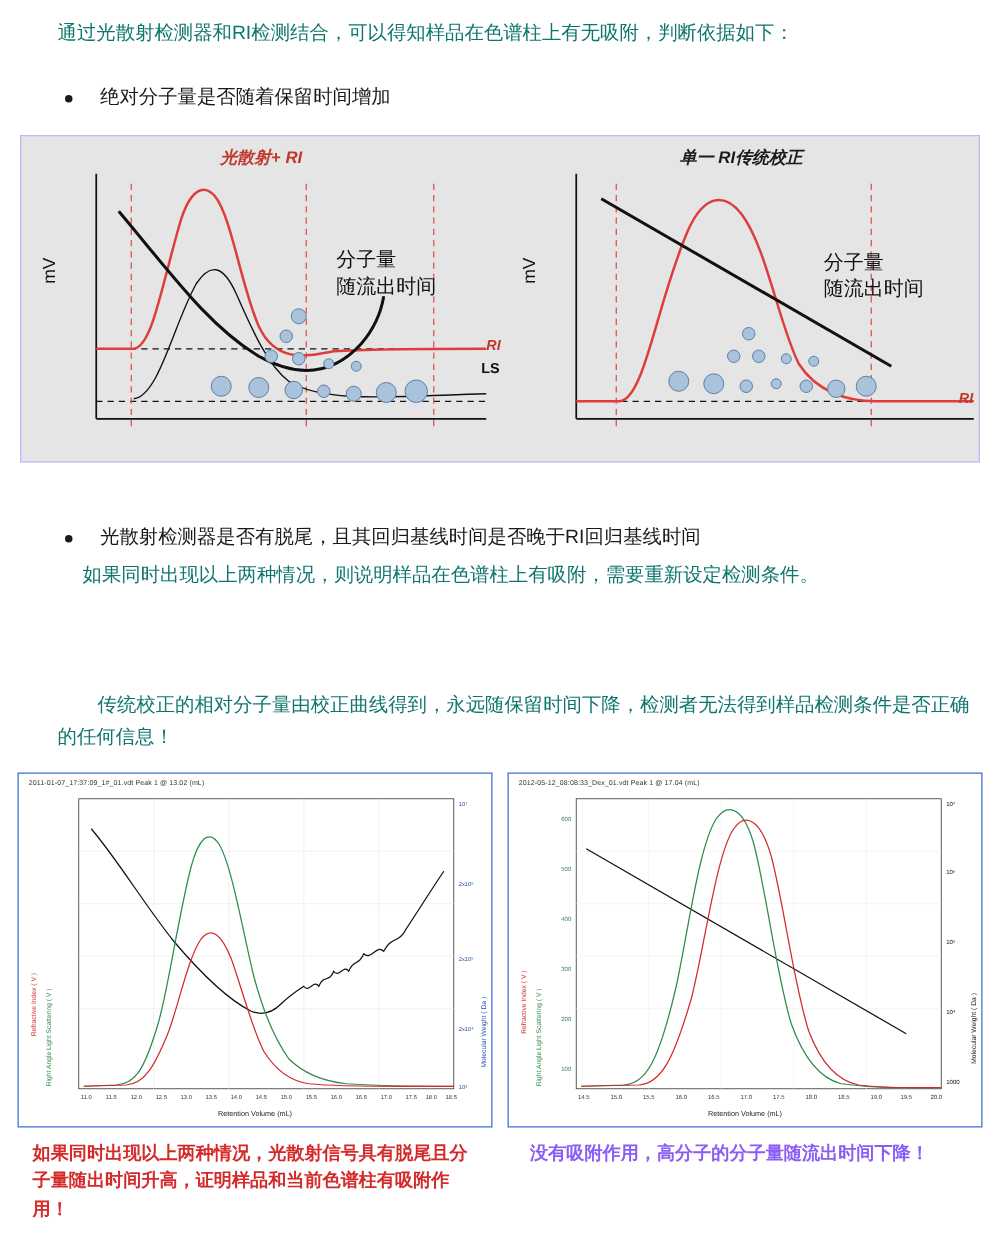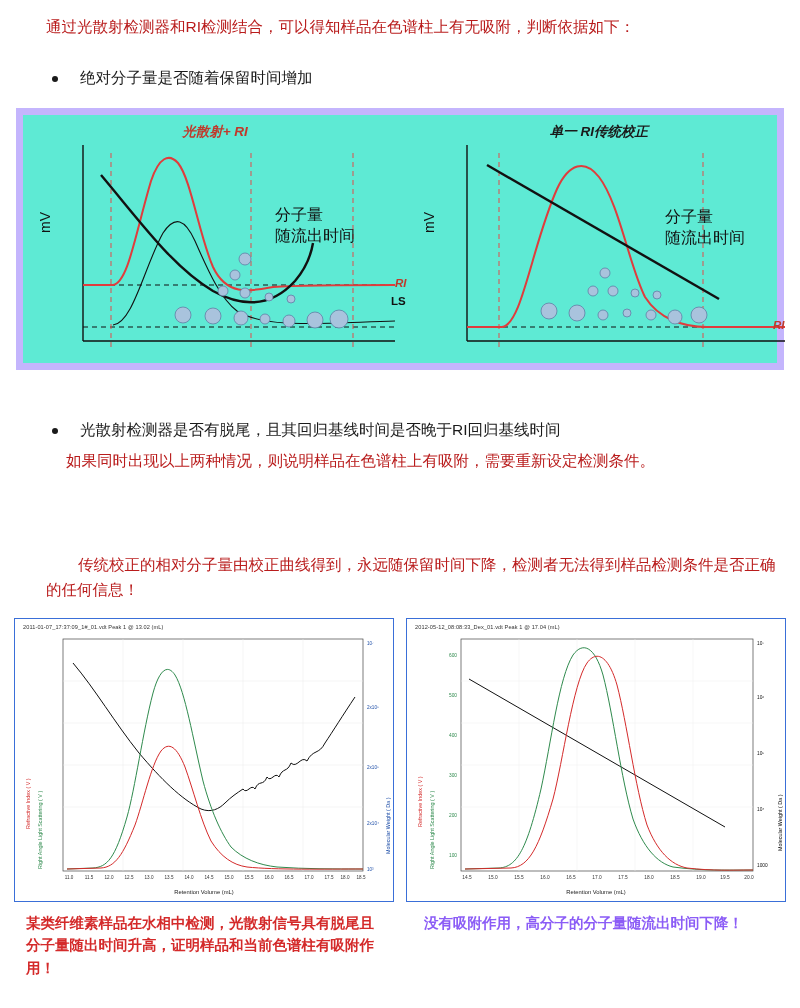--- a/index.html
+++ b/index.html
@@ -16,21 +16,21 @@
     position: relative;
   }
   .page {
     position: relative;
     width: 800px;
     height: 1008px;
   }
   .para {
     font-size: 15.5px;
     line-height: 1.62;
-    color: #b91c1c;
+    color: #0f766e;
     margin: 0;
   }
   .intro {
     position: absolute;
     left: 46px;
     top: 14px;
     width: 740px;
   }
   .bullet-row {
     display: flex;
@@ -57,22 +57,22 @@
     width: 730px;
   }
 
   
   .fig1 {
     position: absolute;
     left: 16px;
     top: 108px;
     width: 768px;
     height: 262px;
-    background: #5eead4;
-    border: 7px solid #c4b5fd;
+    background: #e5e5e5;
+    border: 1px solid #c4b5fd;
     box-sizing: border-box;
   }
   .fig1 .half {
     position: absolute;
     top: 0;
     width: 384px;
     height: 260px;
   }
   .fig1 .half.left { left: 0; }
   .fig1 .half.right { left: 384px; }
@@ -403,16 +403,16 @@
           <text x="350" y="26">10⁷</text>
           <text x="350" y="80">10⁶</text>
           <text x="350" y="136">10⁵</text>
           <text x="350" y="192">10⁴</text>
           <text x="350" y="248">1000</text>
         </g>
       </svg>
     </div>
   </div>
 
-  <div class="cap red cap-left">某类纤维素样品在水相中检测，光散射信号具有脱尾且分子量随出时间升高，证明样品和当前色谱柱有吸附作用！</div>
+  <div class="cap red cap-left">如果同时出现以上两种情况，光散射信号具有脱尾且分子量随出时间升高，证明样品和当前色谱柱有吸附作用！</div>
   <div class="cap green cap-right">没有吸附作用，高分子的分子量随流出时间下降！</div>
 
 </div>
 
 </body></html>

